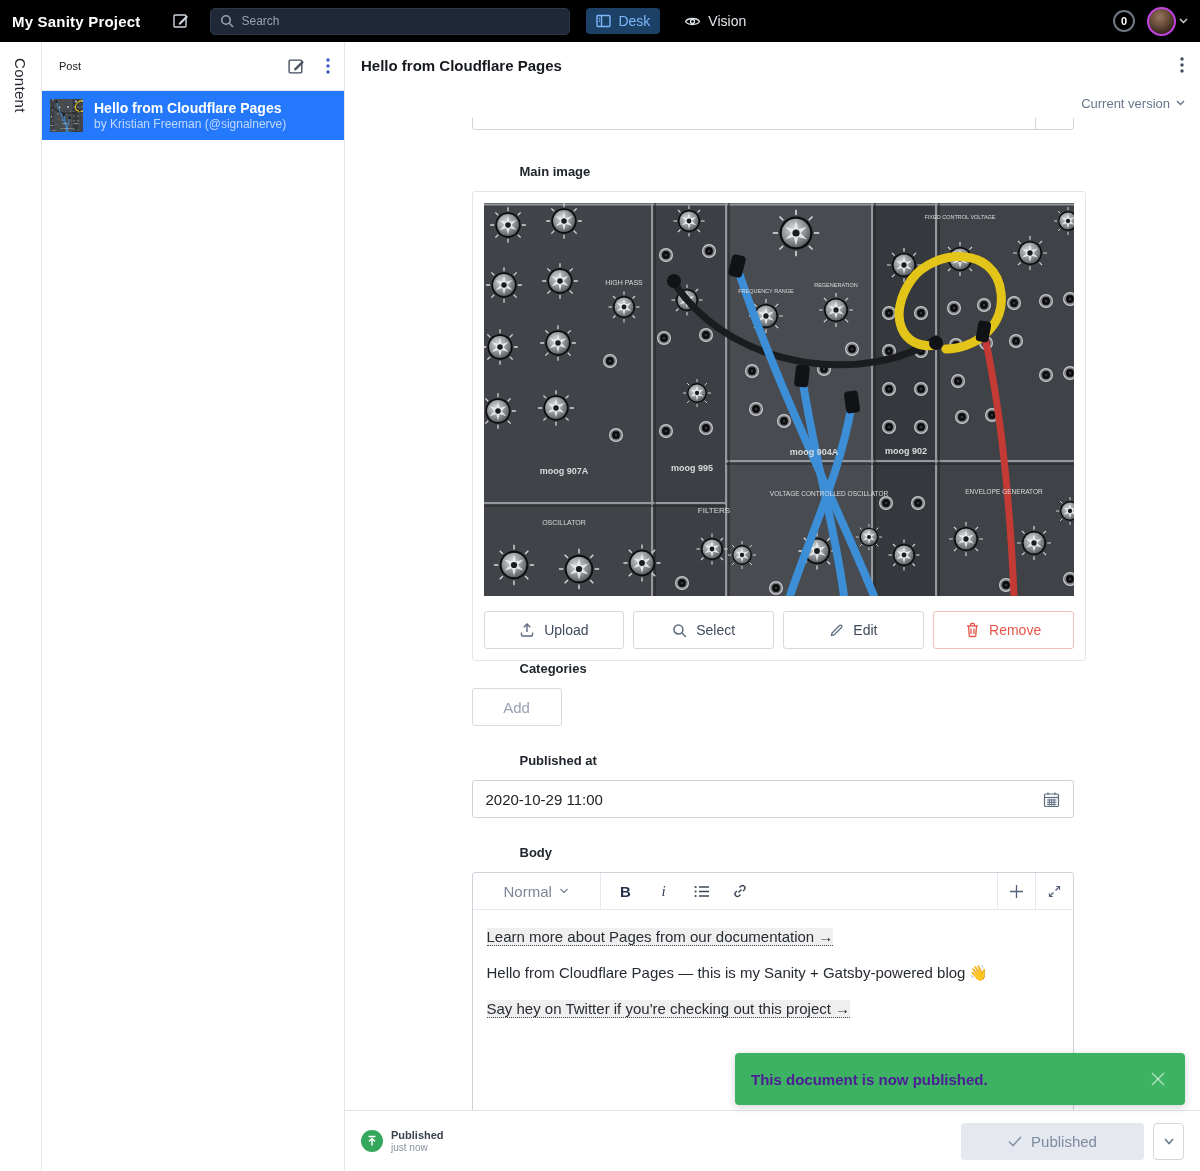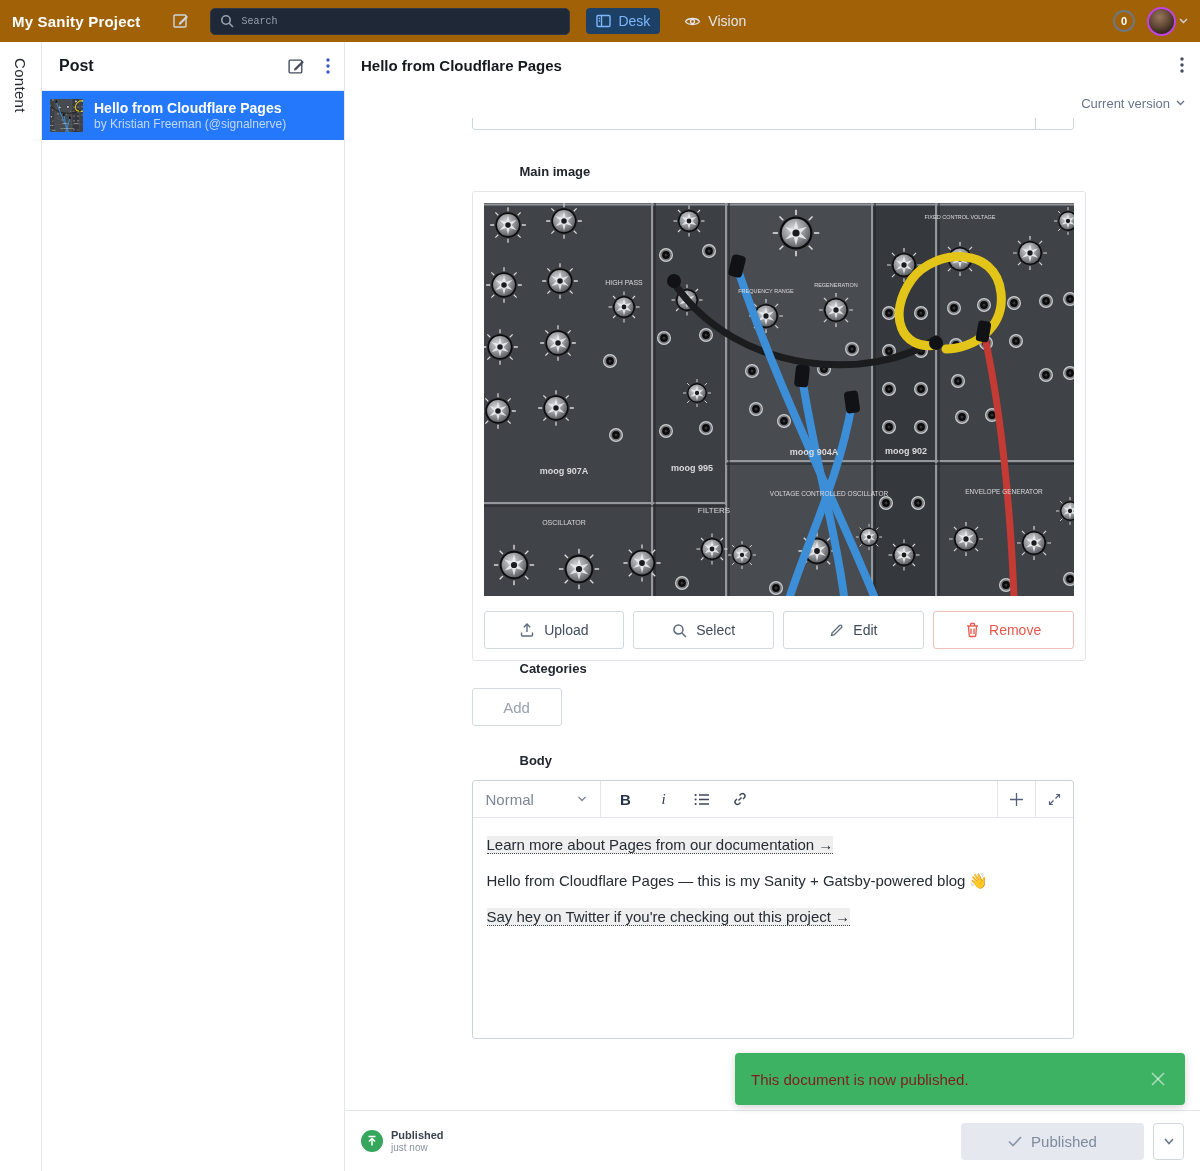--- a/index.html
+++ b/index.html
@@ -1,42 +1,42 @@
 <!DOCTYPE html>
 <html><head>
 <meta charset="utf-8">
 <style>
   * { box-sizing: border-box; margin: 0; padding: 0; }
   html,body { width:1200px; height:1171px; overflow:hidden; }
   body { font-family: "Liberation Sans", sans-serif; background:#fff; color:#1c2128; }
   .app { width:1200px; height:1171px; display:flex; flex-direction:column; }
 
   
-  .navbar { height:42px; background:#a16207; display:flex; align-items:center; padding:0 12px; flex:none; }
+  .navbar { height:42px; background:#000000; display:flex; align-items:center; padding:0 12px; flex:none; }
   .brand { color:#fff; font-size:15px; font-weight:bold; letter-spacing:.2px; margin-right:28px; }
   .nav-icon-btn { width:26px; height:26px; display:flex; align-items:center; justify-content:center; background:none; border:none; cursor:pointer; margin-right:16px; }
   .searchbox { width:360px; height:27px; background:#1f2837; border:1px solid #2e3848; border-radius:5px; display:flex; align-items:center; padding:0 9px; gap:7px; }
-  .searchbox input { background:transparent; border:none; outline:none; color:#cfd6e0; font-size:10px; width:100%; font-family:Liberation Mono, monospace; }
+  .searchbox input { background:transparent; border:none; outline:none; color:#cfd6e0; font-size:12px; width:100%; font-family:Liberation Sans, sans-serif; }
   .searchbox input::placeholder { color:#97a1b1; }
   .nav-tabs { display:flex; align-items:center; gap:14px; margin-left:16px; }
   .nav-tab { display:flex; align-items:center; gap:7px; font-size:14px; color:#e2e6eb; padding:5px 10px; border-radius:4px; cursor:pointer; }
   .nav-tab.active { background:#1d4066; color:#7db7fa; }
   .nav-spacer { flex:1; }
   .notif-badge { width:22px; height:22px; border:2px solid #6e7885; border-radius:50%; color:#fff; font-size:11px; font-weight:bold; display:flex; align-items:center; justify-content:center; margin-right:12px; }
   .avatar-wrap { display:flex; align-items:center; gap:3px; cursor:pointer; }
   .avatar { width:29px; height:29px; border-radius:50%; border:2px solid #c243e2; background:radial-gradient(circle at 42% 32%, #97765e 0%, #6b4f3c 38%, #3a2a20 72%, #1d140f 100%); }
 
   
   .workspace { flex:1; display:flex; min-height:0; }
   .rail { width:42px; border-right:1px solid #e4e7ea; flex:none; padding-top:16px; display:flex; justify-content:center; background:#fff; }
   .rail-label { writing-mode:vertical-rl; font-size:15px; color:#272b31; letter-spacing:.3px; }
 
   .list-pane { width:303px; border-right:1px solid #e4e7ea; flex:none; display:flex; flex-direction:column; background:#fff; }
   .pane-header { height:49px; border-bottom:1px solid #e7eaee; display:flex; align-items:center; padding:0 14px 0 17px; flex:none; }
-  .pane-title { font-size:16px; font-weight:700; color:#16191d; flex:1; }
+  .pane-title { font-size:11px; font-weight:400; color:#16191d; flex:1; }
   .pane-actions { display:flex; align-items:center; gap:20px; }
   .icon-btn { background:none; border:none; cursor:pointer; display:flex; align-items:center; justify-content:center; padding:0; }
   .doc-item { height:49px; background:#2478fc; display:flex; align-items:center; gap:11px; padding:0 10px 0 8px; cursor:pointer; }
   .doc-thumb { width:33px; height:33px; border-radius:2px; overflow:hidden; flex:none; }
   .doc-item-title { font-size:14px; font-weight:600; color:#ffffff; line-height:17px; white-space:nowrap; }
   .doc-item-sub { font-size:12px; color:#c2d8fd; line-height:15px; white-space:nowrap; }
 
   .main-pane { flex:1; display:flex; flex-direction:column; position:relative; background:#fff; min-width:0; }
   .doc-header { height:46px; display:flex; align-items:center; padding:0 16px; flex:none; }
   .doc-title { font-size:15px; font-weight:600; color:#16191d; flex:1; }
@@ -60,34 +60,34 @@
   .f-categories { }
   .add-btn { width:90px; height:38px; background:#fff; border:1px solid #d6dbe1; border-radius:3px; font-size:15px; color:#99a3b1; cursor:pointer; font-family:"Liberation Sans",sans-serif; }
 
   .f-published { margin-top:27px; }
   .date-input { height:38px; border:1px solid #ccd3db; border-radius:3px; display:flex; align-items:center; padding:0 13px; gap:10px; }
   .date-input input { flex:1; border:none; outline:none; font-size:15px; color:#20242a; font-family:"Liberation Sans",sans-serif; background:transparent; }
 
   .f-body { margin-top:27px; }
   .editor { border:1px solid #ccd3db; border-radius:3px; overflow:hidden; }
   .editor-toolbar { height:37px; border-bottom:1px solid #e4e8ec; display:flex; align-items:stretch; }
-  .style-select { width:128px; border-right:1px solid #e4e8ec; display:flex; align-items:center; justify-content:space-between; padding:0 13px; color:#7c8696; font-size:15px; cursor:pointer; flex:none; }
+  .style-select { width:128px; border-right:1px solid #e4e8ec; display:flex; align-items:center; justify-content:space-between; padding:0 31px; color:#7c8696; font-size:15px; cursor:pointer; flex:none; }
   .fmt-group { display:flex; align-items:center; gap:4px; padding:0 8px; }
   .fmt-btn { width:34px; height:30px; background:none; border:none; cursor:pointer; display:flex; align-items:center; justify-content:center; color:#3c4658; }
   .fmt-b { font-size:15px; font-weight:bold; color:#27334d; font-family:"Liberation Sans",sans-serif; }
   .fmt-i { font-size:15px; font-style:italic; color:#333d50; font-family:"Liberation Serif",serif; }
   .tool-right { margin-left:auto; display:flex; }
   .tool-cell { width:38px; border-left:1px solid #e4e8ec; display:flex; align-items:center; justify-content:center; cursor:pointer; }
   .editor-content { padding:16px 14px 30px 14px; min-height:220px; }
   .editor-content p { font-size:15px; color:#272c33; line-height:21px; margin:0 0 15px 0; }
   .body-link { background:#efefef; border-bottom:1.5px dotted #41454a; cursor:pointer; }
 
   
   .toast { position:absolute; right:15px; bottom:66px; width:450px; height:52px; background:#3eb263; border-radius:4px; display:flex; align-items:center; padding:0 16px; box-shadow:0 2px 8px rgba(0,0,0,.18); z-index:5; }
-  .toast-msg { color:#7f1d1d; font-size:15px; font-weight:400; flex:1; }
+  .toast-msg { color:#4c1d95; font-size:15px; font-weight:700; flex:1; }
   .toast-close { background:none; border:none; cursor:pointer; display:flex; padding:2px; }
 
   
   .doc-footer { height:61px; border-top:1px solid #e2e5e9; display:flex; align-items:center; padding:0 16px; flex:none; background:#fff; }
   .pub-status { display:flex; align-items:center; gap:8px; }
   .pub-circle { width:22px; height:22px; border-radius:50%; background:#35a75c; display:flex; align-items:center; justify-content:center; flex:none; }
   .pub-status-title { font-size:11px; font-weight:600; color:#3a424d; line-height:13px; }
   .pub-status-time { font-size:10px; color:#8a94a1; line-height:12px; }
   .footer-right { margin-left:auto; display:flex; gap:9px; }
   .published-btn { width:183px; height:37px; background:#e5e8ee; border:none; border-radius:4px; color:#7e8b9e; font-size:15px; display:flex; align-items:center; justify-content:center; gap:9px; cursor:default; font-family:"Liberation Sans",sans-serif; }
@@ -446,20 +446,44 @@
                 </button>
               </div>
             </div>
           </div>
 
           <div class="f-categories">
             <div class="field-label">Categories</div>
             <button class="add-btn">Add</button>
           </div>
 
+          <div class="f-published">
+            <div class="field-label">Published at</div>
+            <div class="date-input">
+              <input type="text" value="2020-10-29 11:00" style="">
+              <button class="icon-btn">
+                <span>
+                  <svg width="17" height="17" viewBox="0 0 17 17" fill="none" stroke="#5c6b80" stroke-width="1.2">
+                    <rect x="1.5" y="3" width="14" height="12.5" rx="1"></rect>
+                    <line x1="1.5" y1="6.5" x2="15.5" y2="6.5"></line>
+                    <line x1="5" y1="1.5" x2="5" y2="4"></line>
+                      <line x1="12" y1="1.5" x2="12" y2="4"></line>
+                    <g stroke-width="1">
+                        <line x1="4" y1="9" x2="13.5" y2="9"></line>
+                        <line x1="4" y1="11.3" x2="13.5" y2="11.3"></line>
+                        <line x1="4" y1="13.6" x2="13.5" y2="13.6"></line>
+                    <line x1="6.3" y1="7.8" x2="6.3" y2="14.6"></line>
+                        <line x1="8.7" y1="7.8" x2="8.7" y2="14.6"></line>
+                        <line x1="11.1" y1="7.8" x2="11.1" y2="14.6"></line>
+                      </g>
+                  </svg>
+                </span>
+              </button>
+            </div>
+          </div>
 
           <div class="f-body">
             <div class="field-label">Body</div>
             <div class="editor">
               <div class="editor-toolbar">
                 <div class="style-select">
                   <span>Normal</span>
                   <span>
                     <svg width="10" height="6" viewBox="0 0 9 6" fill="none" stroke="#7c8696" stroke-width="1.3">
                         <polyline points="1,1 4.5,4.5 8,1"></polyline>

